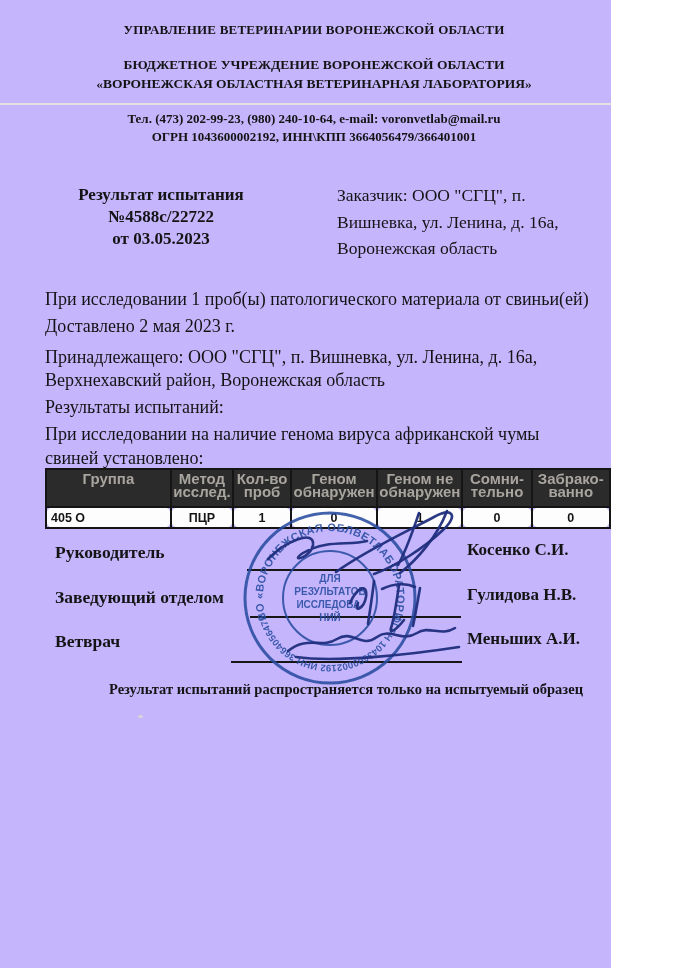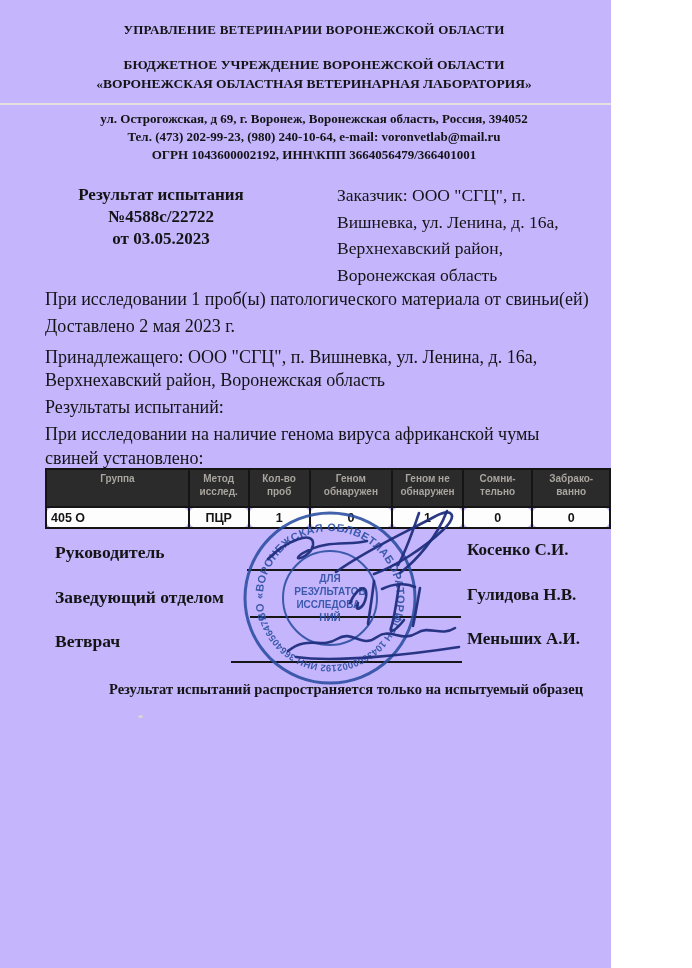--- a/index.html
+++ b/index.html
@@ -24,21 +24,21 @@
   .customer-block { left:337px; top:182px; width:290px; font-size:17.5px; line-height:26.5px; }
 
   
   .body-line { left:45px; font-size:18px; white-space:nowrap; }
 
   
   .results-table { left:45px; top:468px; border-collapse:collapse;
                    font-family:"Liberation Sans","DejaVu Sans",sans-serif; }
   .results-table th, .results-table td { border:2px solid #151515; }
   .results-table th {
-    background:#2b2b2b; color:#a8a49e; font-size:10px; font-weight:bold;
+    background:#2b2b2b; color:#a8a49e; font-size:15px; font-weight:bold;
     text-align:center; vertical-align:top; padding:2px 1px 0 1px;
     height:34px; white-space:pre-line; line-height:13px;
   }
   .results-table td {
     font-size:12.5px; font-weight:bold; text-align:center; height:19px;
     background:#fdfdfd; padding:0 2px;border-radius:8px;
   }
   .results-table td.first { text-align:left; padding-left:4px; }
 
   
@@ -61,35 +61,33 @@
 </head>
 <body>
 
 <div class="page">
 
   <div class="abs org-head org-dept">УПРАВЛЕНИЕ ВЕТЕРИНАРИИ ВОРОНЕЖСКОЙ ОБЛАСТИ</div>
   <div class="abs org-head org-inst1">БЮДЖЕТНОЕ УЧРЕЖДЕНИЕ ВОРОНЕЖСКОЙ ОБЛАСТИ</div>
   <div class="abs org-head org-inst2">«ВОРОНЕЖСКАЯ ОБЛАСТНАЯ ВЕТЕРИНАРНАЯ ЛАБОРАТОРИЯ»</div>
   <div class="abs scanline"></div>
   <div class="abs org-head org-addr">
-    <div>ул. Острогожская, д 69, г. Воронеж, Воронежская область, Россия, 394052</div>
     <div>Тел. (473) 202-99-23, (980) 240-10-64, e-mail: voronvetlab@mail.ru</div>
     <div>ОГРН 1043600002192, ИНН\КПП 3664056479/366401001</div>
   </div>
 
   <div class="abs result-block">
     <div>Результат испытания</div>
     <div>№4588с/22722</div>
     <div>от 03.05.2023</div>
   </div>
 
   <div class="abs customer-block">
     <div>Заказчик: ООО "СГЦ", п.</div>
     <div>Вишневка, ул. Ленина, д. 16а,</div>
-    <div>Верхнехавский район,</div>
     <div>Воронежская область</div>
   </div>
 
   <div class="abs body-line" style="top:289px">При исследовании 1 проб(ы) патологического материала от свиньи(ей)</div>
   <div class="abs body-line" style="top:316px">Доставлено 2 мая 2023 г.</div>
   <div class="abs body-line" style="top:347px">Принадлежащего: ООО "СГЦ", п. Вишневка, ул. Ленина, д. 16а,</div>
   <div class="abs body-line" style="top:370px">Верхнехавский район, Воронежская область</div>
   <div class="abs body-line" style="top:397px">Результаты испытаний:</div>
   <div class="abs body-line" style="top:448px">свиней установлено:</div>
   <div class="abs body-line" style="top:424px">При исследовании на наличие генома вируса африканской чумы</div>

